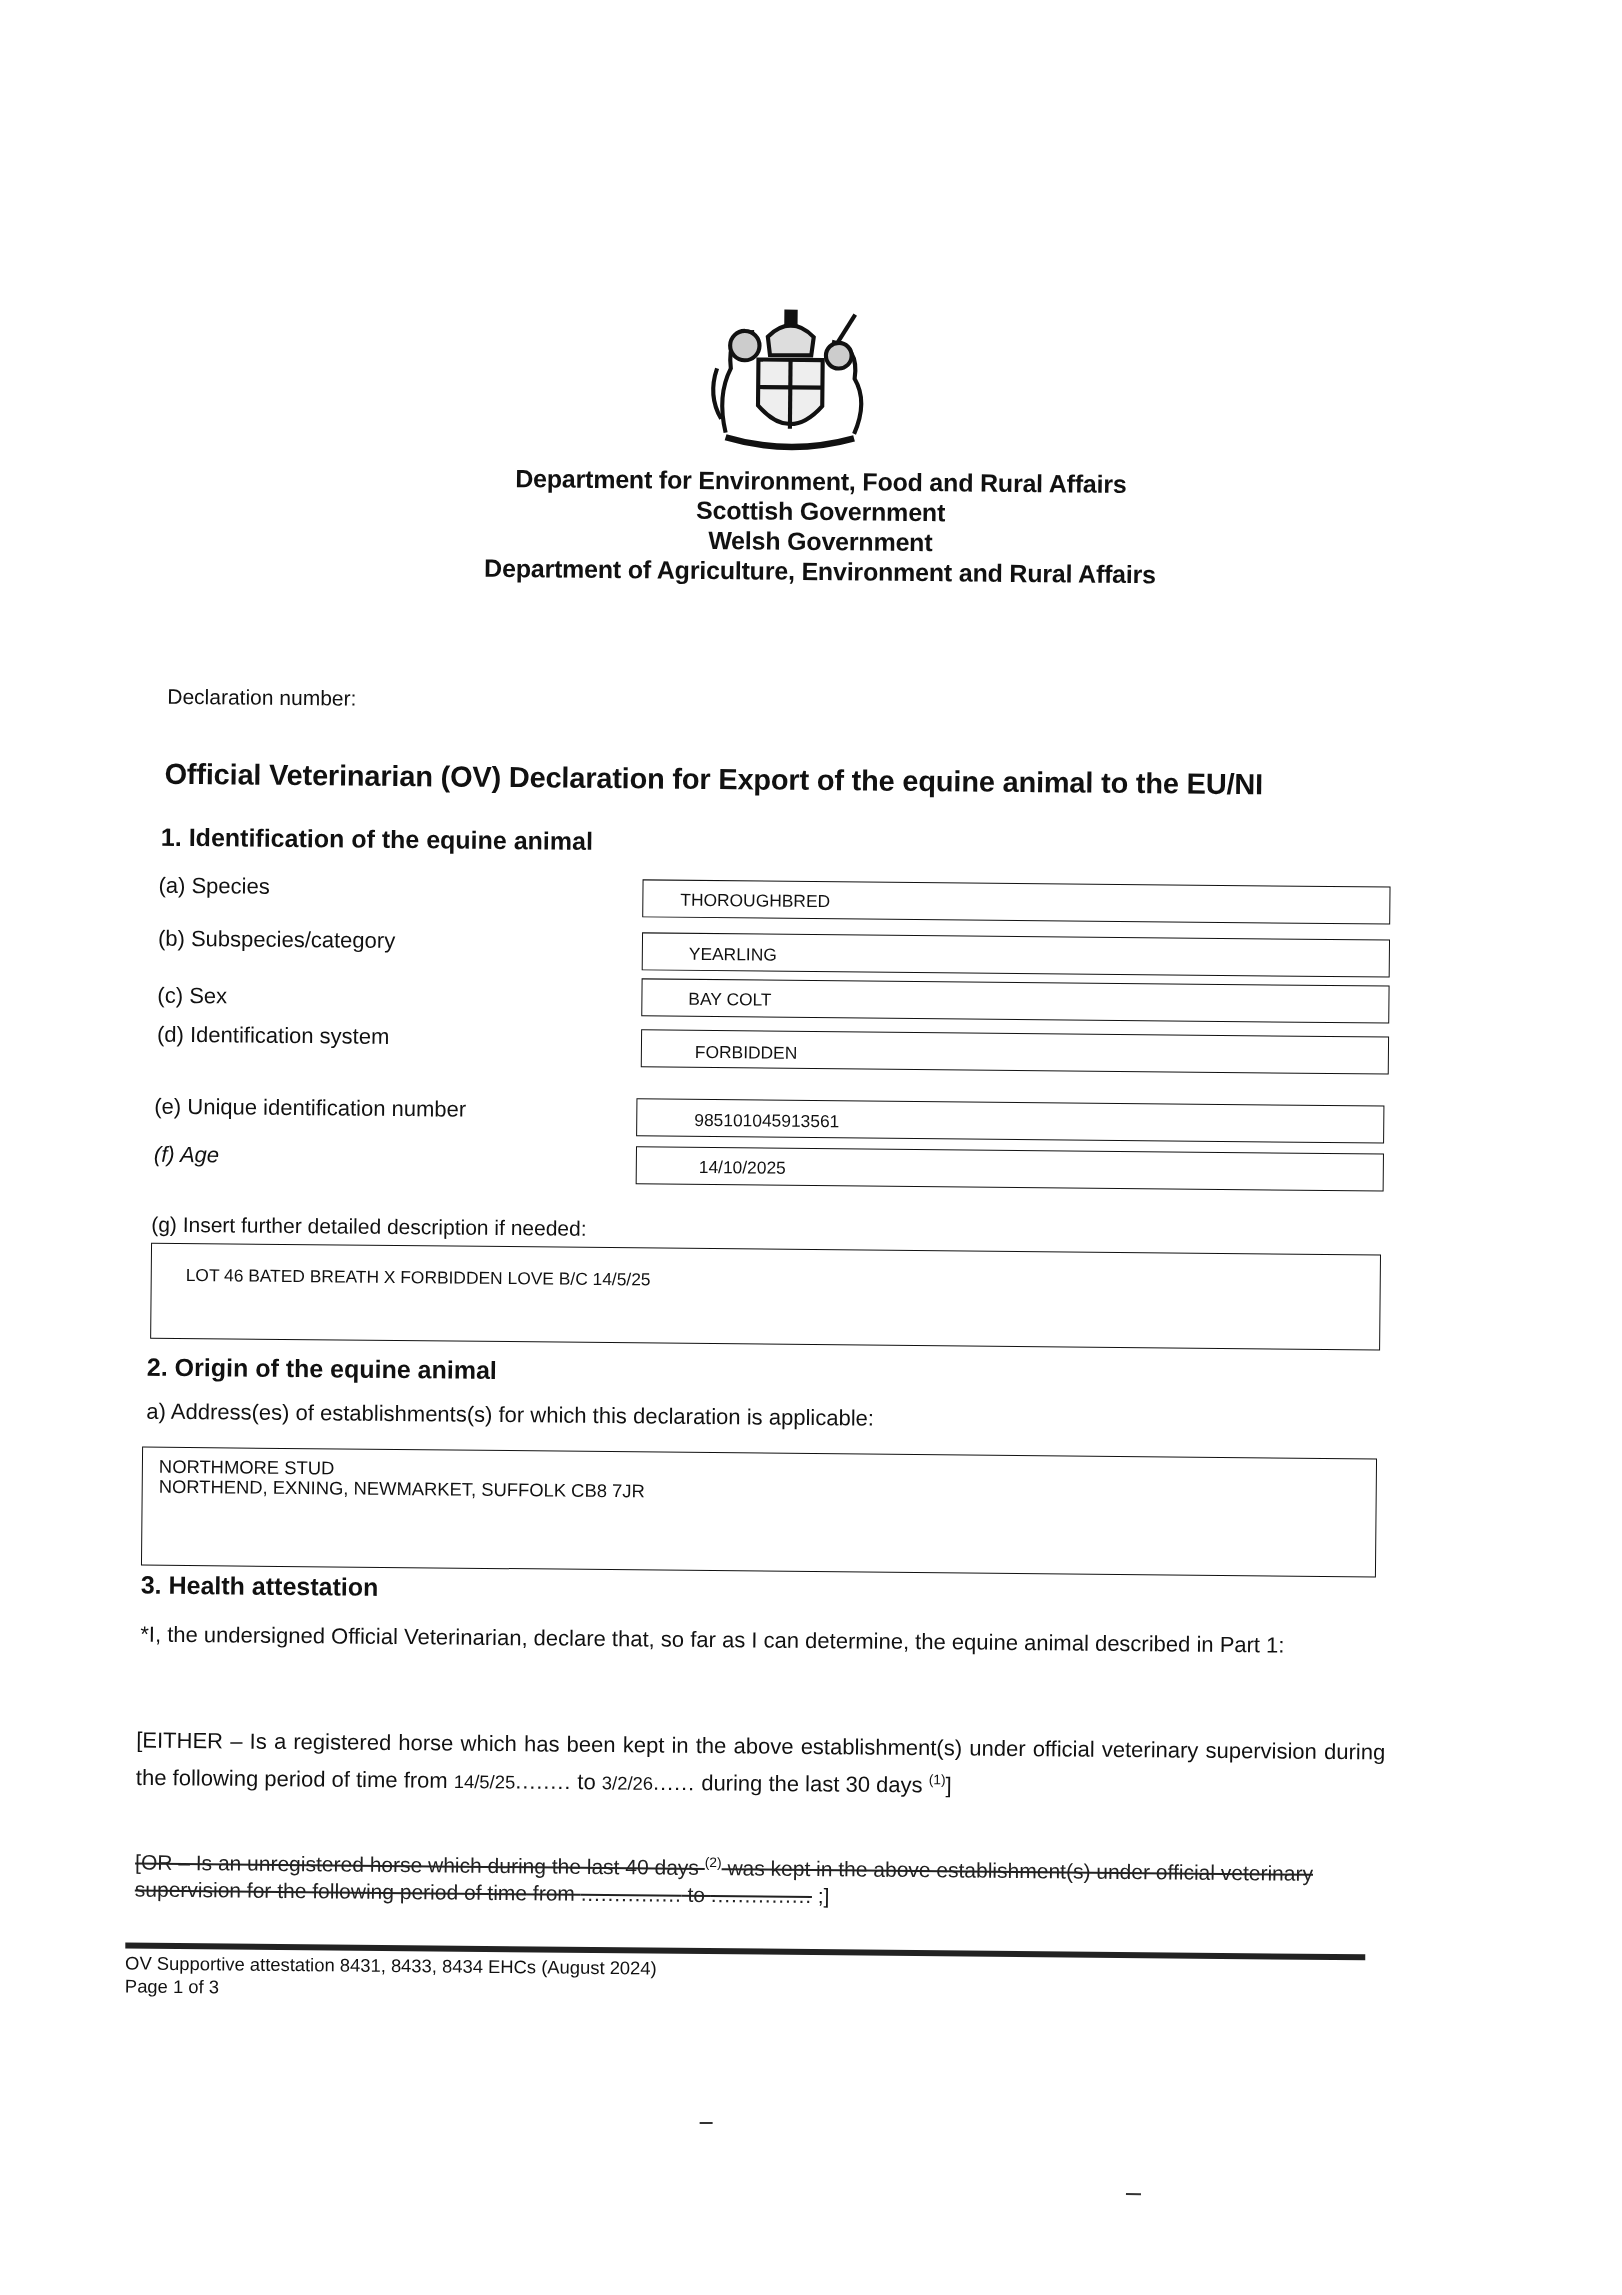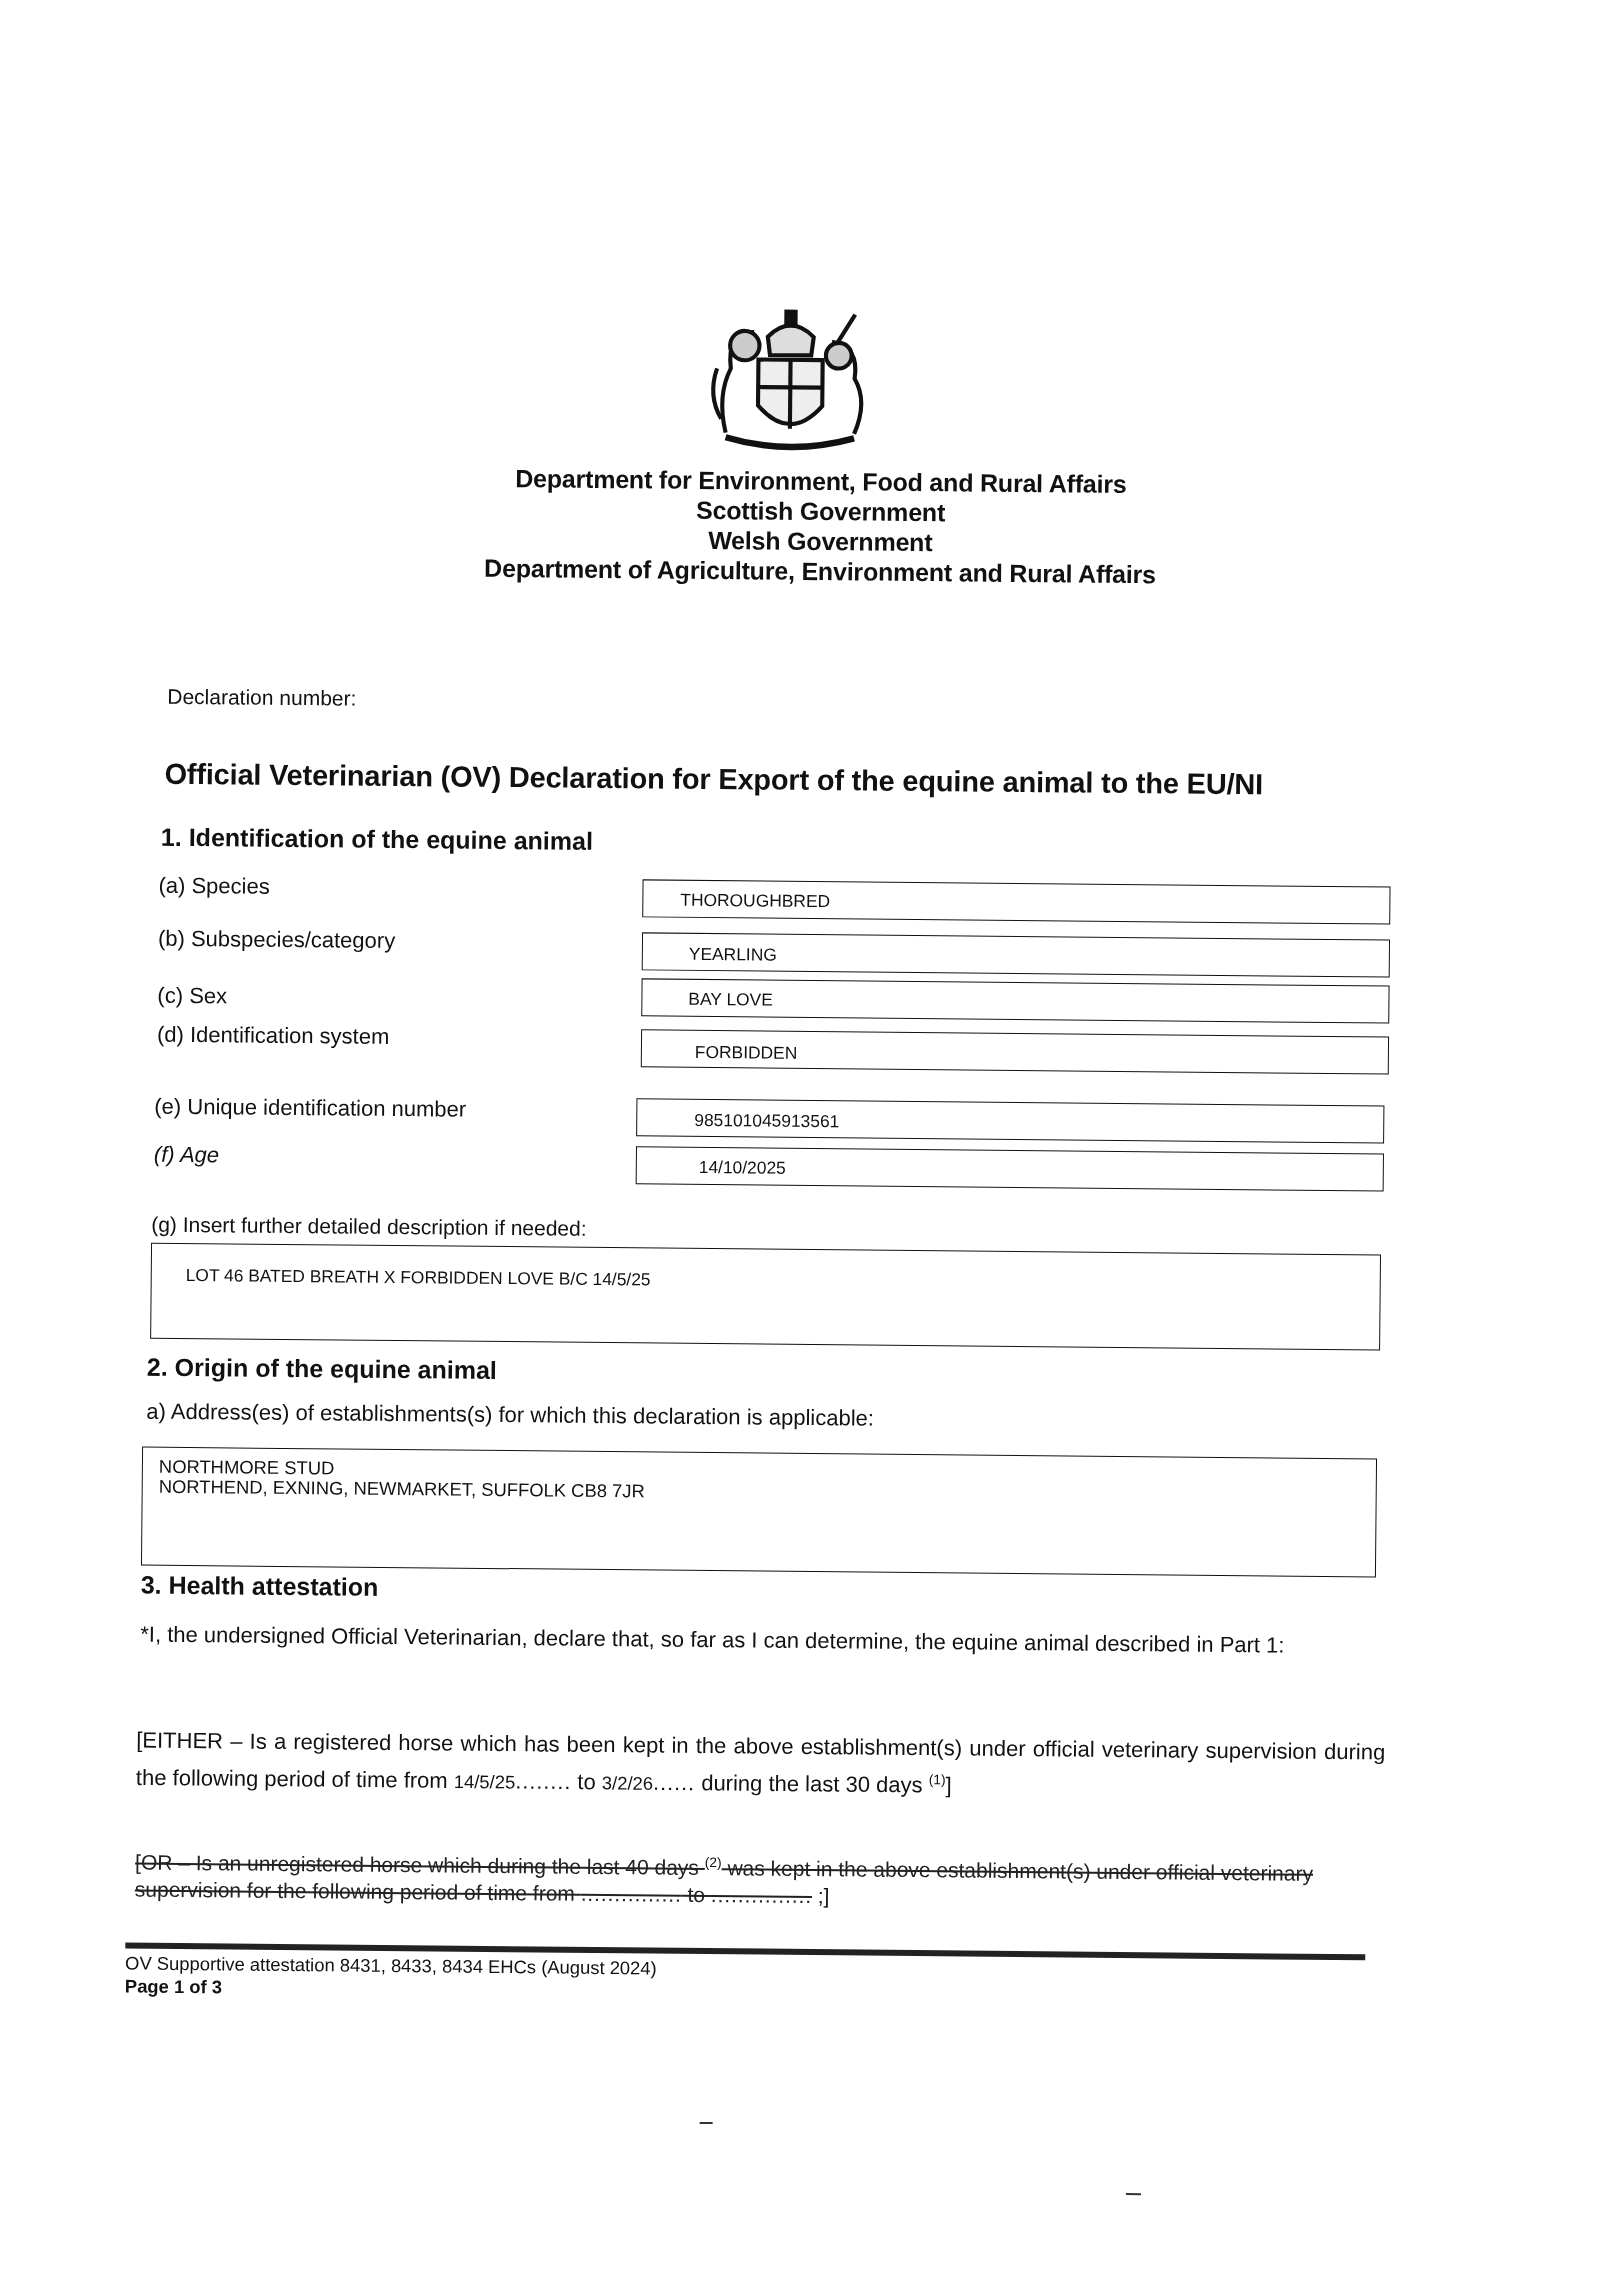--- a/index.html
+++ b/index.html
@@ -72,21 +72,21 @@
     <span class="field-val" style="left:37px; top:9.2px;">THOROUGHBRED</span>
   </div>
 
   <div class="abs lbl" style="left:156px; top:932px;">(b) Subspecies/category</div>
   <div class="abs field row-field" style="top:934px;">
     <span class="field-val" style="left:46px; top:10px;text-align:right;">YEARLING</span>
   </div>
 
   <div class="abs lbl" style="left:156px; top:989px;">(c) Sex</div>
   <div class="abs field row-field" style="top:980px;">
-    <span class="field-val" style="left:46px; top:9.2px;">BAY LOVE</span>
+    <span class="field-val" style="left:46px; top:9.2px;">BAY COLT</span>
   </div>
 
   <div class="abs lbl" style="left:156px; top:1028px;">(d) Identification system</div>
   <div class="abs field row-field" style="top:1031px;">
     <span class="field-val" style="left:53px; top:11px;">FORBIDDEN</span>
   </div>
 
   <div class="abs lbl" style="left:154px; top:1100px;">(e) Unique identification number</div>
   <div class="abs field row-field" style="left:636px; top:1100px;">
     <span class="field-val" style="left:57px; top:10px;">985101045913561</span>
@@ -118,18 +118,18 @@
   <div class="abs para" style="left:142px; top:1731px; width:1249px; text-align:justify;">
     <span>[EITHER – Is a registered horse which has been kept in the above establishment(s) under official veterinary supervision during the following period of time from </span><span style="font-size:18.4px;">14/5/25</span><span class="dots">........</span><span> to </span><span style="font-size:18.4px;">3/2/26</span><span class="dots">......</span><span> during the last 30 days </span><span class="sup">(1)</span><span>]</span>
   </div>
 
   <div class="abs para" style="left:142px; top:1850px; width:1249px; font-size:21px; line-height:27px;">
     <span class="strike">[OR – Is an unregistered horse which during the last 40 days </span><span class="sup">(2)</span><span class="strike"> was kept in the above establishment(s) under official veterinary supervision for the following period of time from </span><span class="strike dots">...............</span><span class="strike"> to </span><span class="strike dots">...............</span><span> ;]</span>
   </div>
 
   <div class="abs footer-rule"></div>
   <div class="abs foot" style="left:133px; top:1958px;">OV Supportive attestation 8431, 8433, 8434 EHCs (August 2024)</div>
-  <div class="abs foot" style="left:133px; top:1981px; font-weight:bold;text-align:right;">Page 1 of 3</div>
+  <div class="abs foot" style="left:133px; top:1981px; font-weight:normal;text-align:right;">Page 1 of 3</div>
 
   <div class="abs mark" style="left:709px; top:2123px; width:13px;"></div>
   <div class="abs mark" style="left:1136px; top:2190px; width:14.7px;"></div>
 </div>
 
 
 </body></html>

